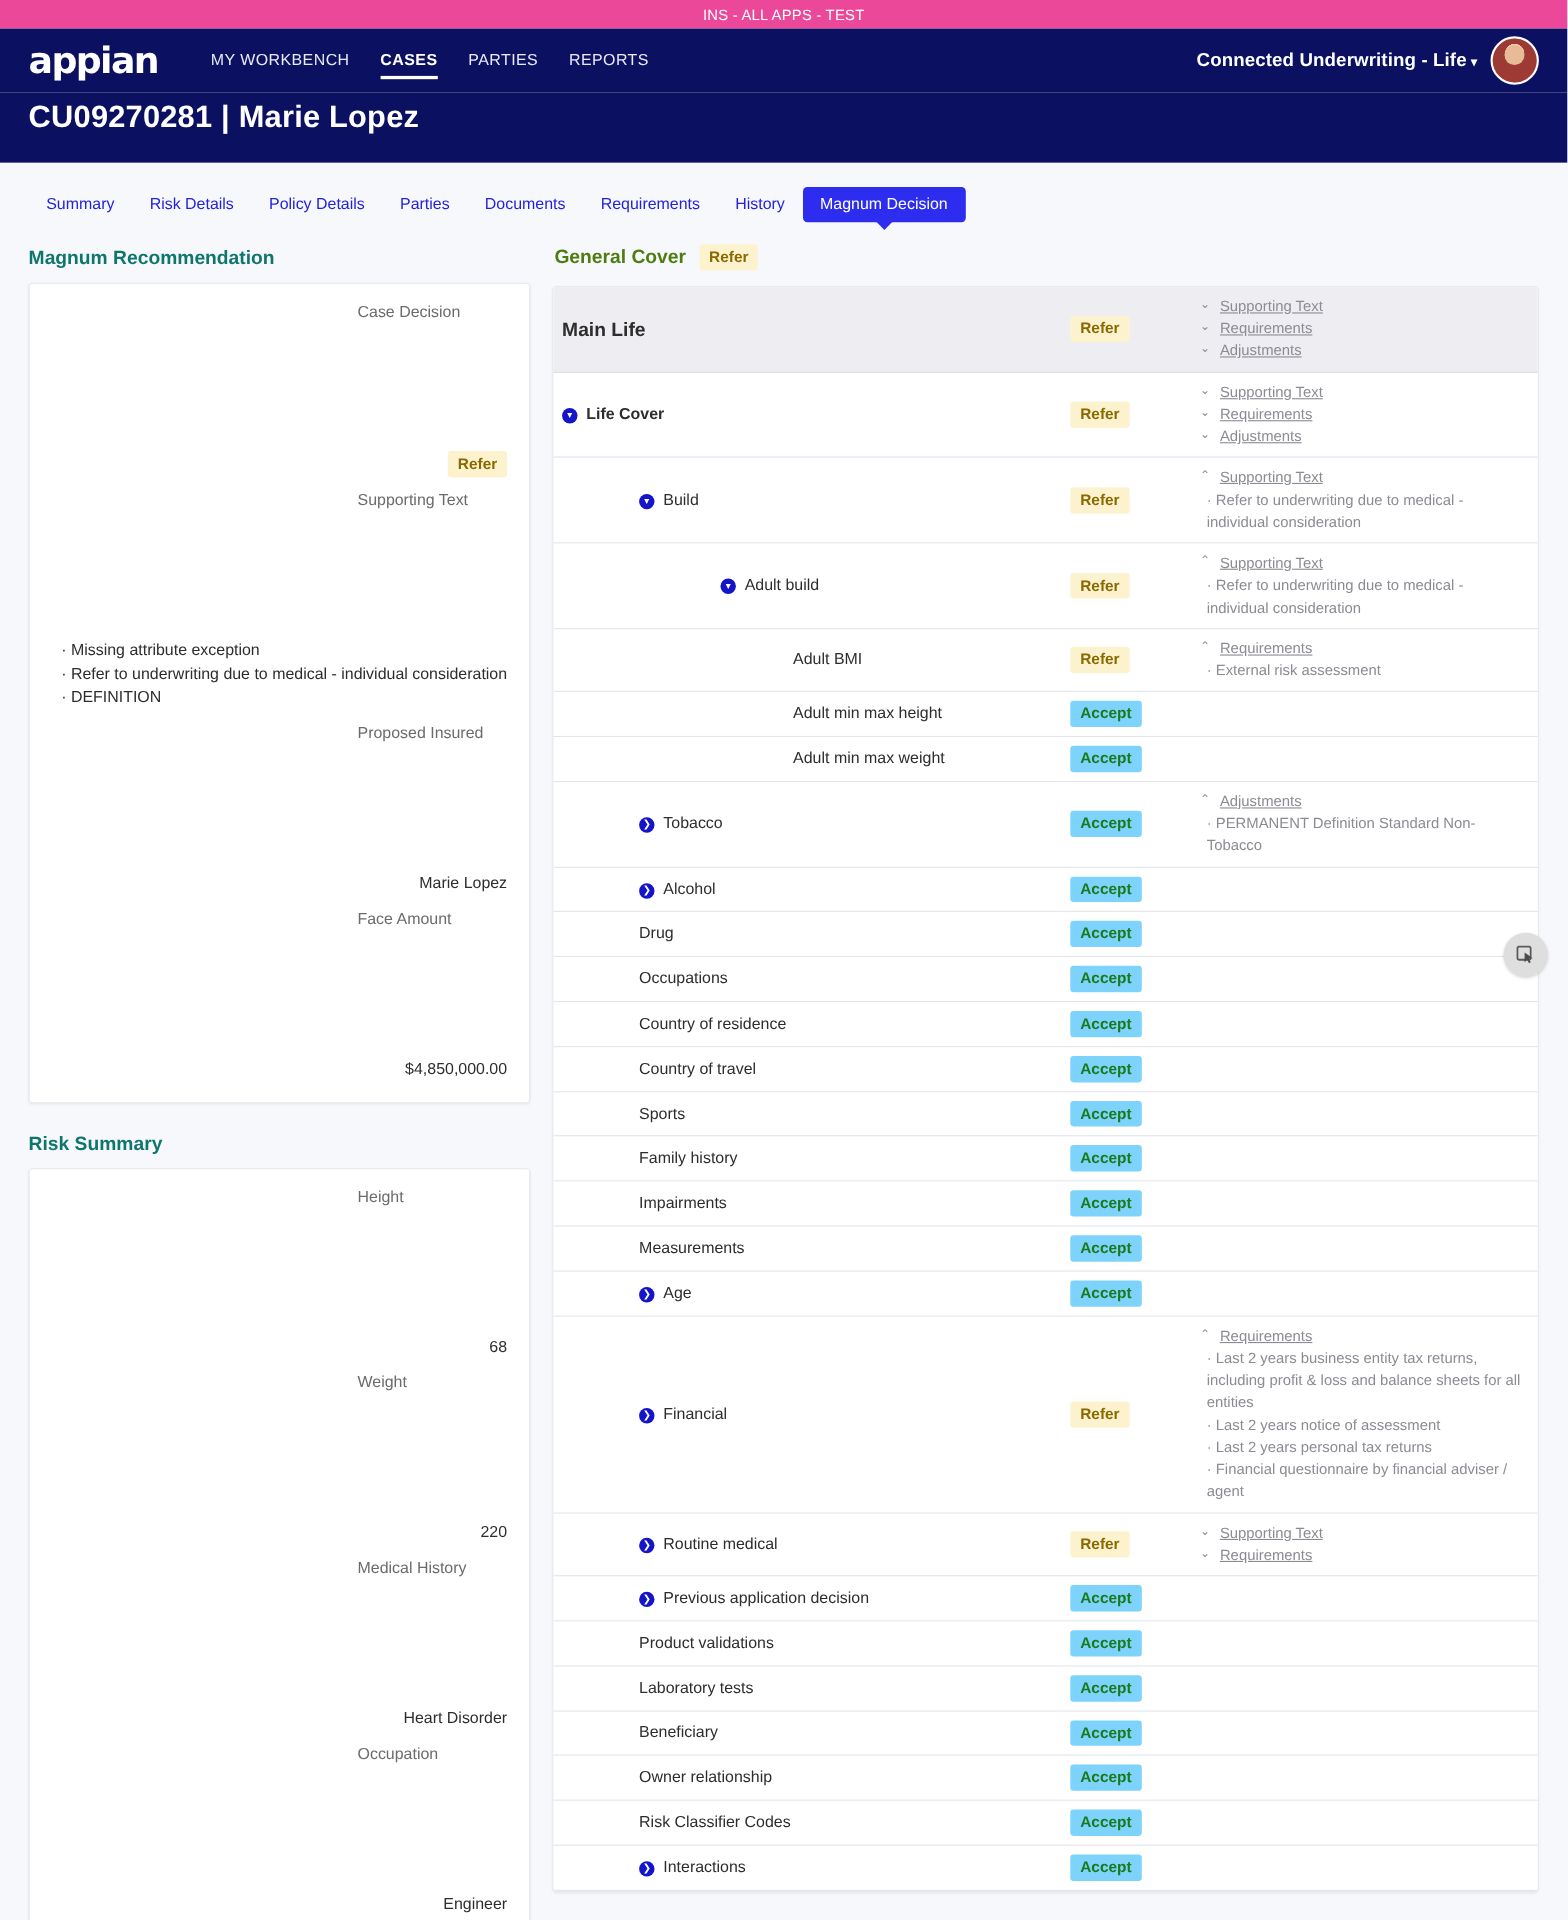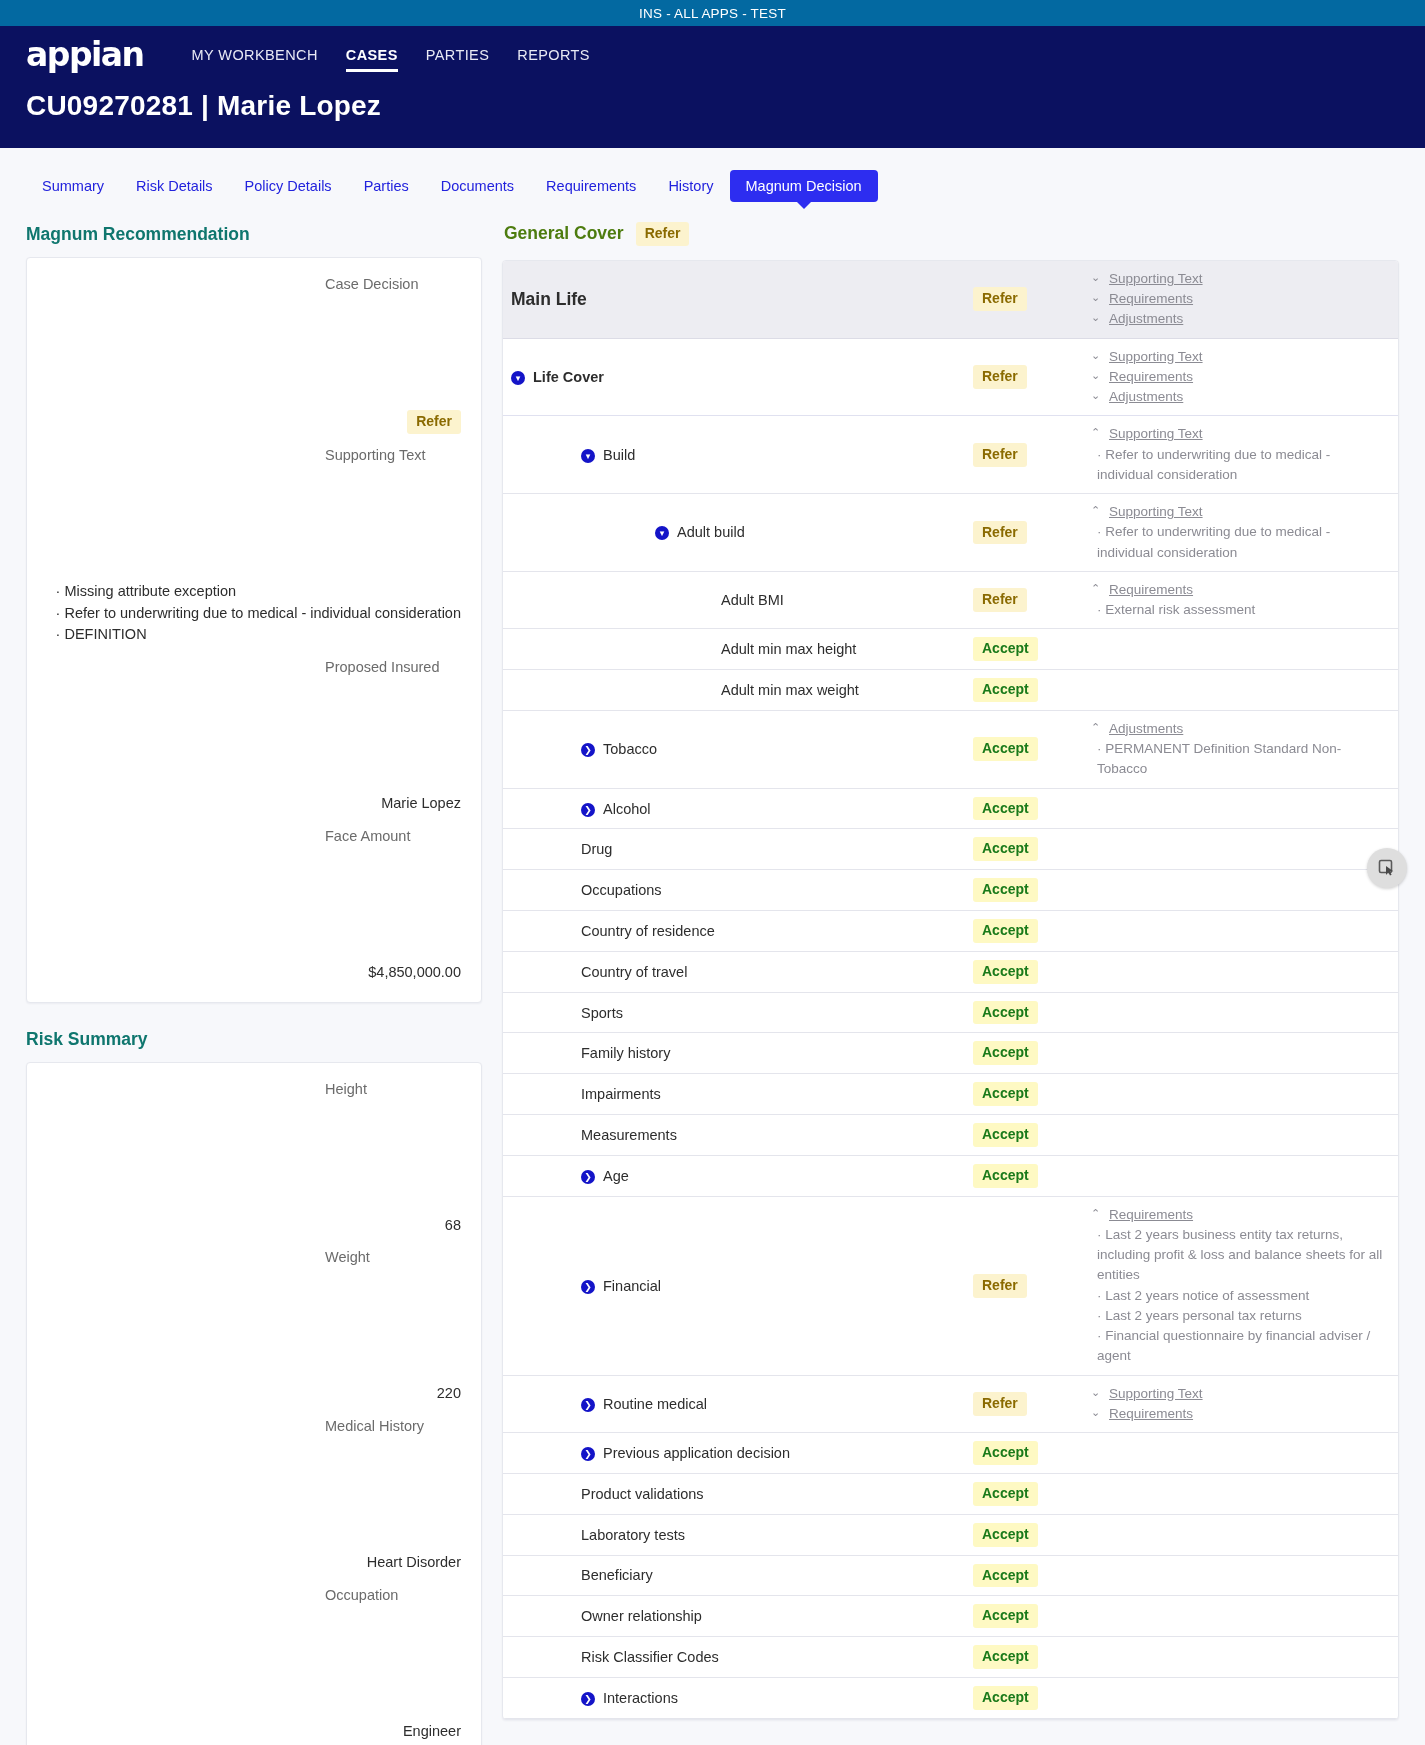--- a/index.html
+++ b/index.html
@@ -7,21 +7,21 @@
     width: 1425px;
     background: #f7f8fb;
     font-family: "Liberation Sans", sans-serif;
     color: #2d2d2d;
   }
   body { width: 1425px; min-height: 1745px; position: relative; overflow-x: hidden; }
 
   
   .env-banner {
     height: 26px;
-    background: #0369a1;
+    background: #ec4899;
     color: #ffffff;
     display: flex;
     align-items: center;
     justify-content: center;
     font-size: 13.5px;
     letter-spacing: .2px;
     font-weight: 400;
   }
 
   
@@ -176,21 +176,21 @@
   
   .chip {
     display: inline-block;
     font-size: 14px;
     font-weight: 700;
     padding: 3px 9px 4px 9px;
     border-radius: 3px;
     line-height: 1.2;
   }
   .chip.refer  { background: #fcf3ce; color: #8a6a00; }
-  .chip.accept { background: #fef9c3; color: #1a7a1a; }
+  .chip.accept { background: #7dd3fc; color: #1a7a1a; }
 
   
   .cover-head {
     display: flex; align-items: center; gap: 12px;
     margin: 2px 0 14px 2px;
   }
   .cover-head .lbl { font-size: 17.5px; font-weight: 700; color: #4d7c0f; }
 
   .grid-card {
     background: #ffffff;
@@ -292,20 +292,26 @@
 </div>
 
 <div class="appbar">
   <div class="logo">appian</div>
   <nav class="navlinks" id="primary-nav">
       <a class="navlink">MY WORKBENCH</a>
       <a class="navlink active">CASES</a>
       <a class="navlink">PARTIES</a>
       <a class="navlink">REPORTS</a>
     </nav>
+  <div class="appbar-right">
+    <div class="app-switch">
+      <span>Connected Underwriting - Life</span><span class="caret-down">▾</span>
+    </div>
+    <div class="avatar"></div>
+  </div>
 </div>
 
 <div class="title-band">
   <div class="case-title">CU09270281 | Marie Lopez</div>
 </div>
 
 <div class="tabstrip" id="case-tabs">
     <div class="tab">Summary</div>
     <div class="tab">Risk Details</div>
     <div class="tab">Policy Details</div>

